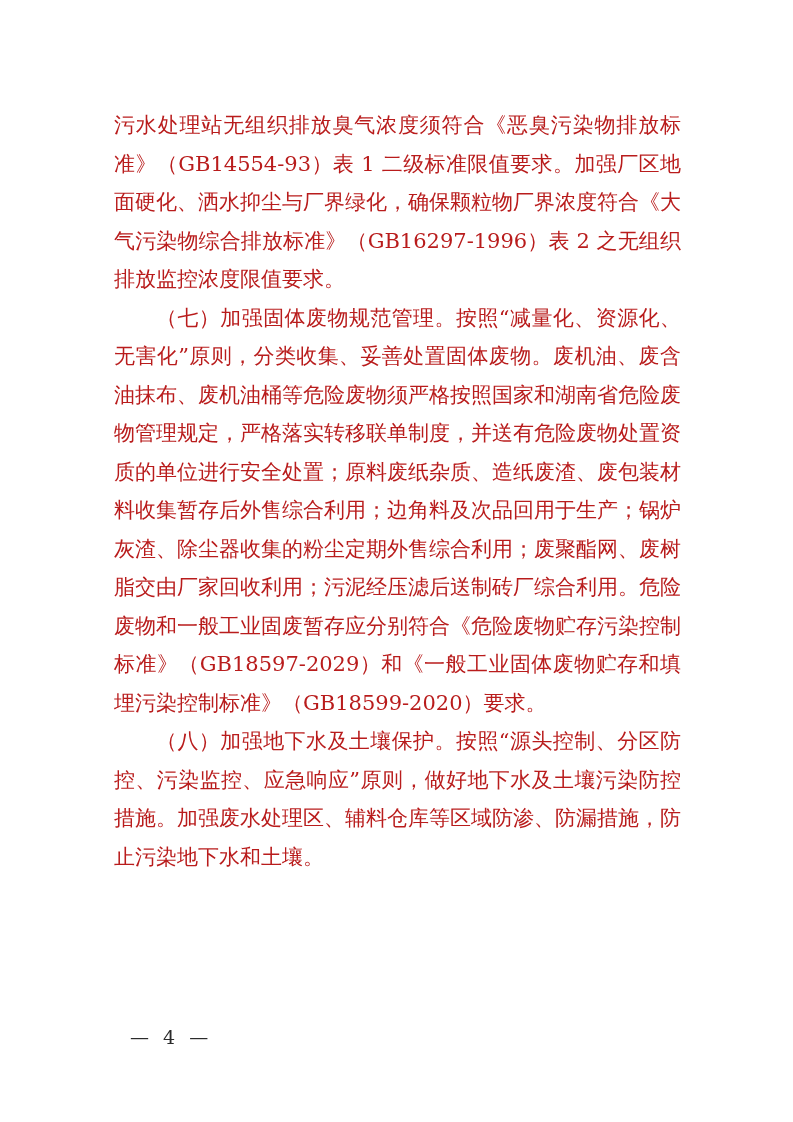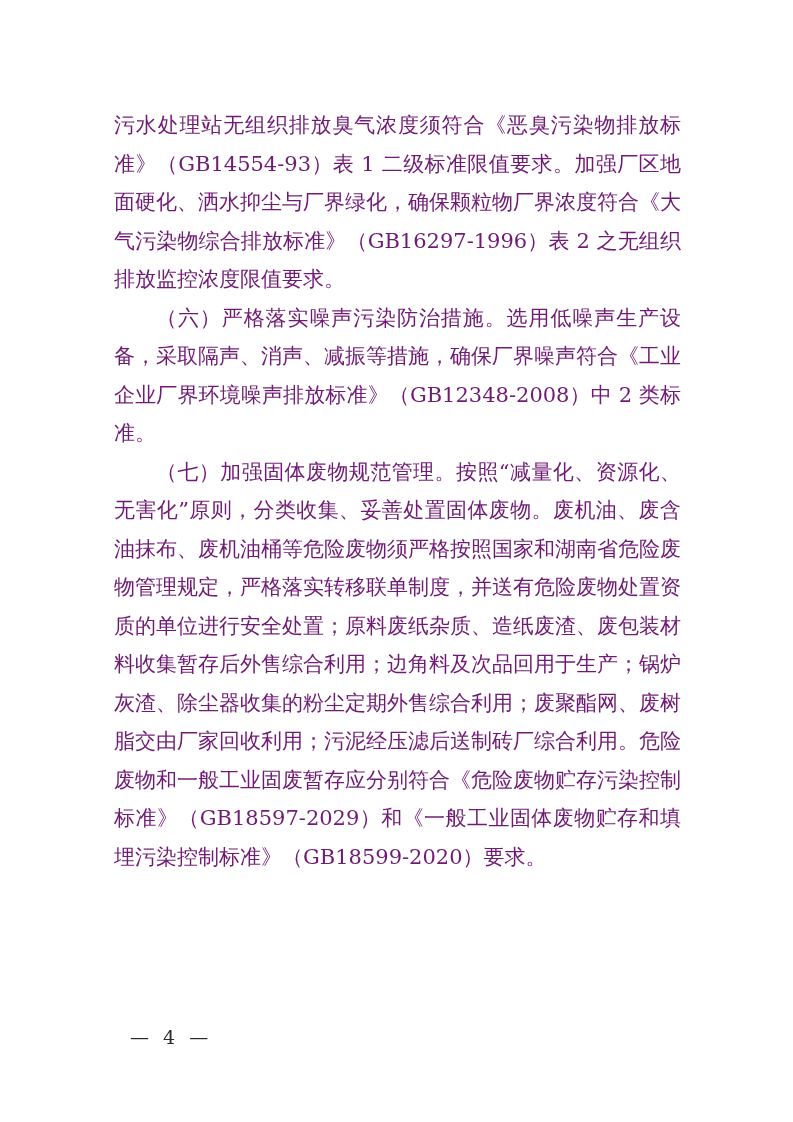--- a/index.html
+++ b/index.html
@@ -14,21 +14,21 @@
     width: 793px;
     height: 1122px;
     background: #ffffff;
     overflow: hidden;
   }
   .content {
     position: absolute;
     left: 114px;
     top: 106px;
     width: 567px;
-    color: #701a75;
+    color: #b91c1c;
     font-size: 21px;
     line-height: 38.5px;
     text-align: justify;
     text-justify: inter-character;
   }
   .content p {
     margin: 0;
     word-break: break-all;
   }
   .content p.indent {
@@ -42,17 +42,17 @@
     font-size: 19px;
     letter-spacing: 4px;
   }
 </style>
 </head>
 <body>
 
 <div class="page">
   <div class="content">
     <p>污水处理站无组织排放臭气浓度须符合《恶臭污染物排放标准》（GB14554-93）表 1 二级标准限值要求。加强厂区地面硬化、洒水抑尘与厂界绿化，确保颗粒物厂界浓度符合《大气污染物综合排放标准》（GB16297-1996）表 2 之无组织排放监控浓度限值要求。</p>
-    <p class="indent">（六）严格落实噪声污染防治措施。选用低噪声生产设备，采取隔声、消声、减振等措施，确保厂界噪声符合《工业企业厂界环境噪声排放标准》（GB12348-2008）中 2 类标准。</p>
     <p class="indent">（七）加强固体废物规范管理。按照“减量化、资源化、无害化”原则，分类收集、妥善处置固体废物。废机油、废含油抹布、废机油桶等危险废物须严格按照国家和湖南省危险废物管理规定，严格落实转移联单制度，并送有危险废物处置资质的单位进行安全处置；原料废纸杂质、造纸废渣、废包装材料收集暂存后外售综合利用；边角料及次品回用于生产；锅炉灰渣、除尘器收集的粉尘定期外售综合利用；废聚酯网、废树脂交由厂家回收利用；污泥经压滤后送制砖厂综合利用。危险废物和一般工业固废暂存应分别符合《危险废物贮存污染控制标准》（GB18597-2029）和《一般工业固体废物贮存和填埋污染控制标准》（GB18599-2020）要求。</p>
+    <p class="indent">（八）加强地下水及土壤保护。按照“源头控制、分区防控、污染监控、应急响应”原则，做好地下水及土壤污染防控措施。加强废水处理区、辅料仓库等区域防渗、防漏措施，防止污染地下水和土壤。</p>
   </div>
   <div class="page-footer">— 4 —</div>
 </div>
 
 </body></html>

